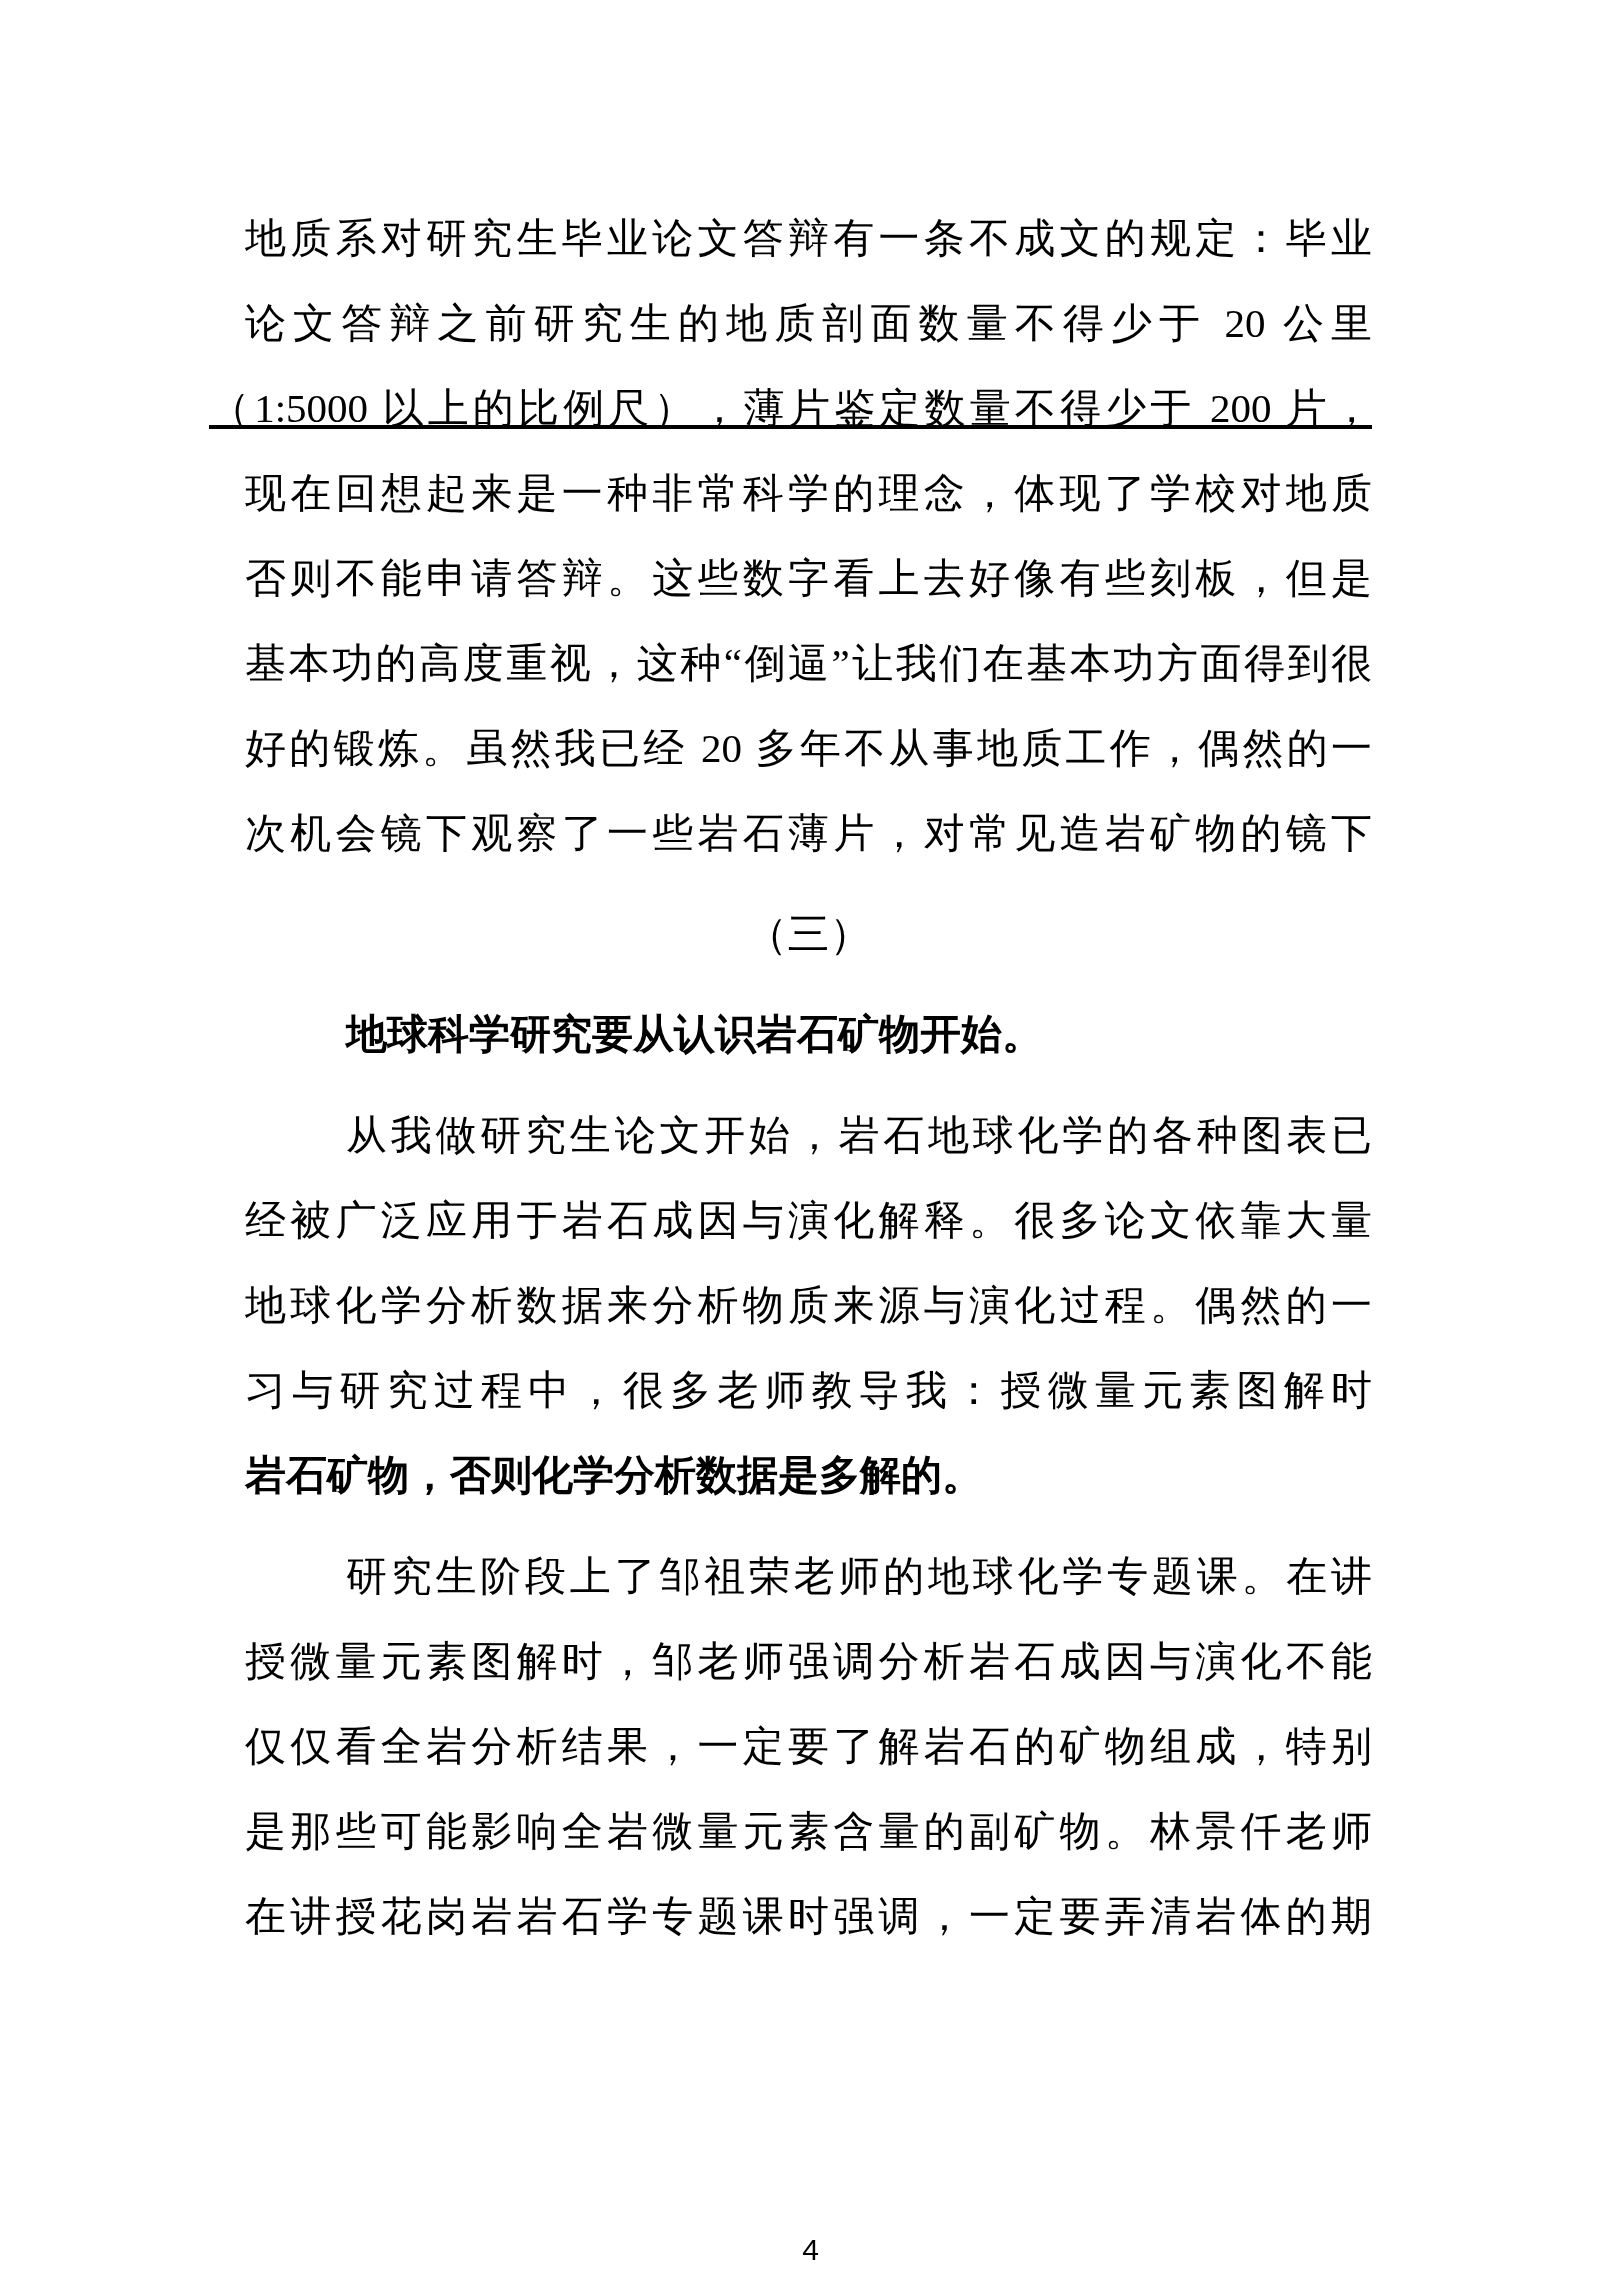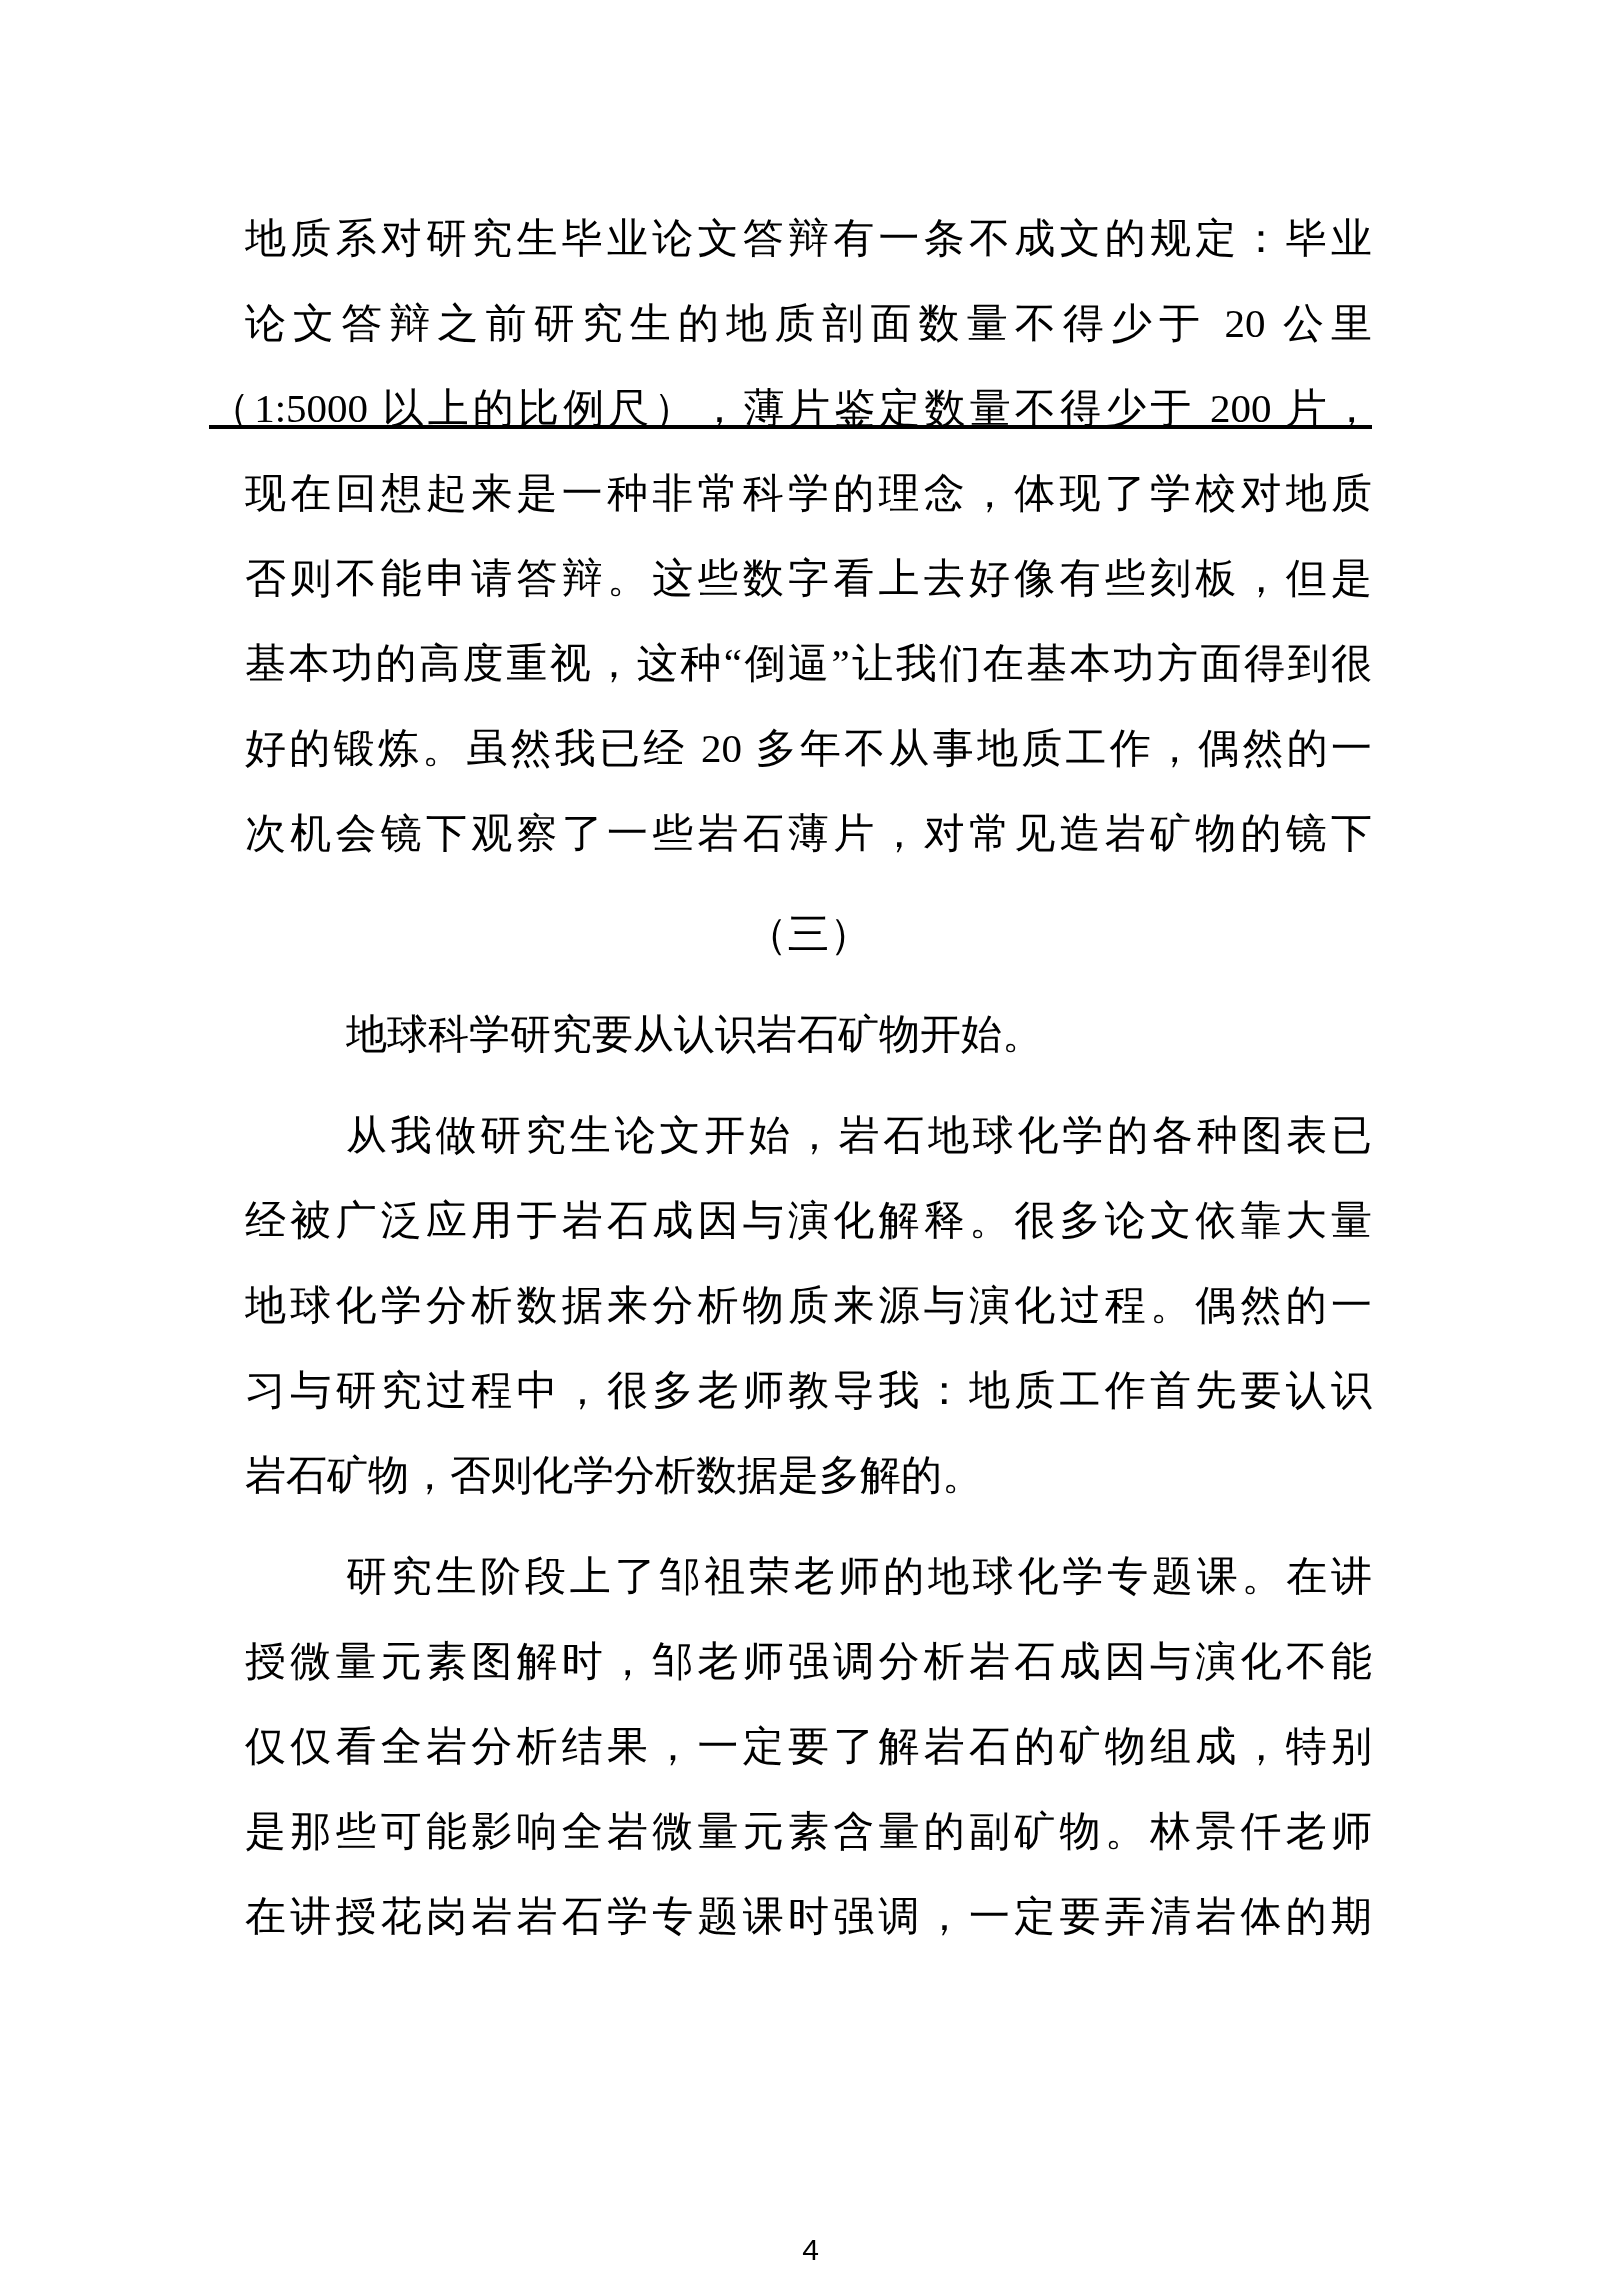--- a/index.html
+++ b/index.html
@@ -30,20 +30,21 @@
     white-space: normal;
     text-justify: inter-character;
   }
   .j {
     text-align: justify;
     text-align-last: justify;
   }
   .nl {
     text-align: left;
     text-align-last: left;
+    font-weight: bold;
   }
   .ind {
     text-indent: 101px;
   }
   .hang {
     margin-left: -36px;
     text-decoration: underline;
   }
   .heading {
     font-size: 42px;
@@ -80,21 +81,21 @@
   <div class="heading">（三）</div>
 
   <div class="para">
     <div class="line nl ind">地球科学研究要从认识岩石矿物开始。</div>
   </div>
 
   <div class="para">
     <div class="line j ind">从我做研究生论文开始，岩石地球化学的各种图表已</div>
     <div class="line j">经被广泛应用于岩石成因与演化解释。很多论文依靠大量</div>
     <div class="line j">地球化学分析数据来分析物质来源与演化过程。偶然的一</div>
-    <div class="line j">习与研究过程中，很多老师教导我：地质工作首先要认识</div>
+    <div class="line j">习与研究过程中，很多老师教导我：授微量元素图解时</div>
     <div class="line nl">岩石矿物，否则化学分析数据是多解的。</div>
   </div>
 
   <div class="para">
     <div class="line j ind">研究生阶段上了邹祖荣老师的地球化学专题课。在讲</div>
     <div class="line j">授微量元素图解时，邹老师强调分析岩石成因与演化不能</div>
     <div class="line j">仅仅看全岩分析结果，一定要了解岩石的矿物组成，特别</div>
     <div class="line j">是那些可能影响全岩微量元素含量的副矿物。林景仟老师</div>
     <div class="line j">在讲授花岗岩岩石学专题课时强调，一定要弄清岩体的期</div>
   </div>

